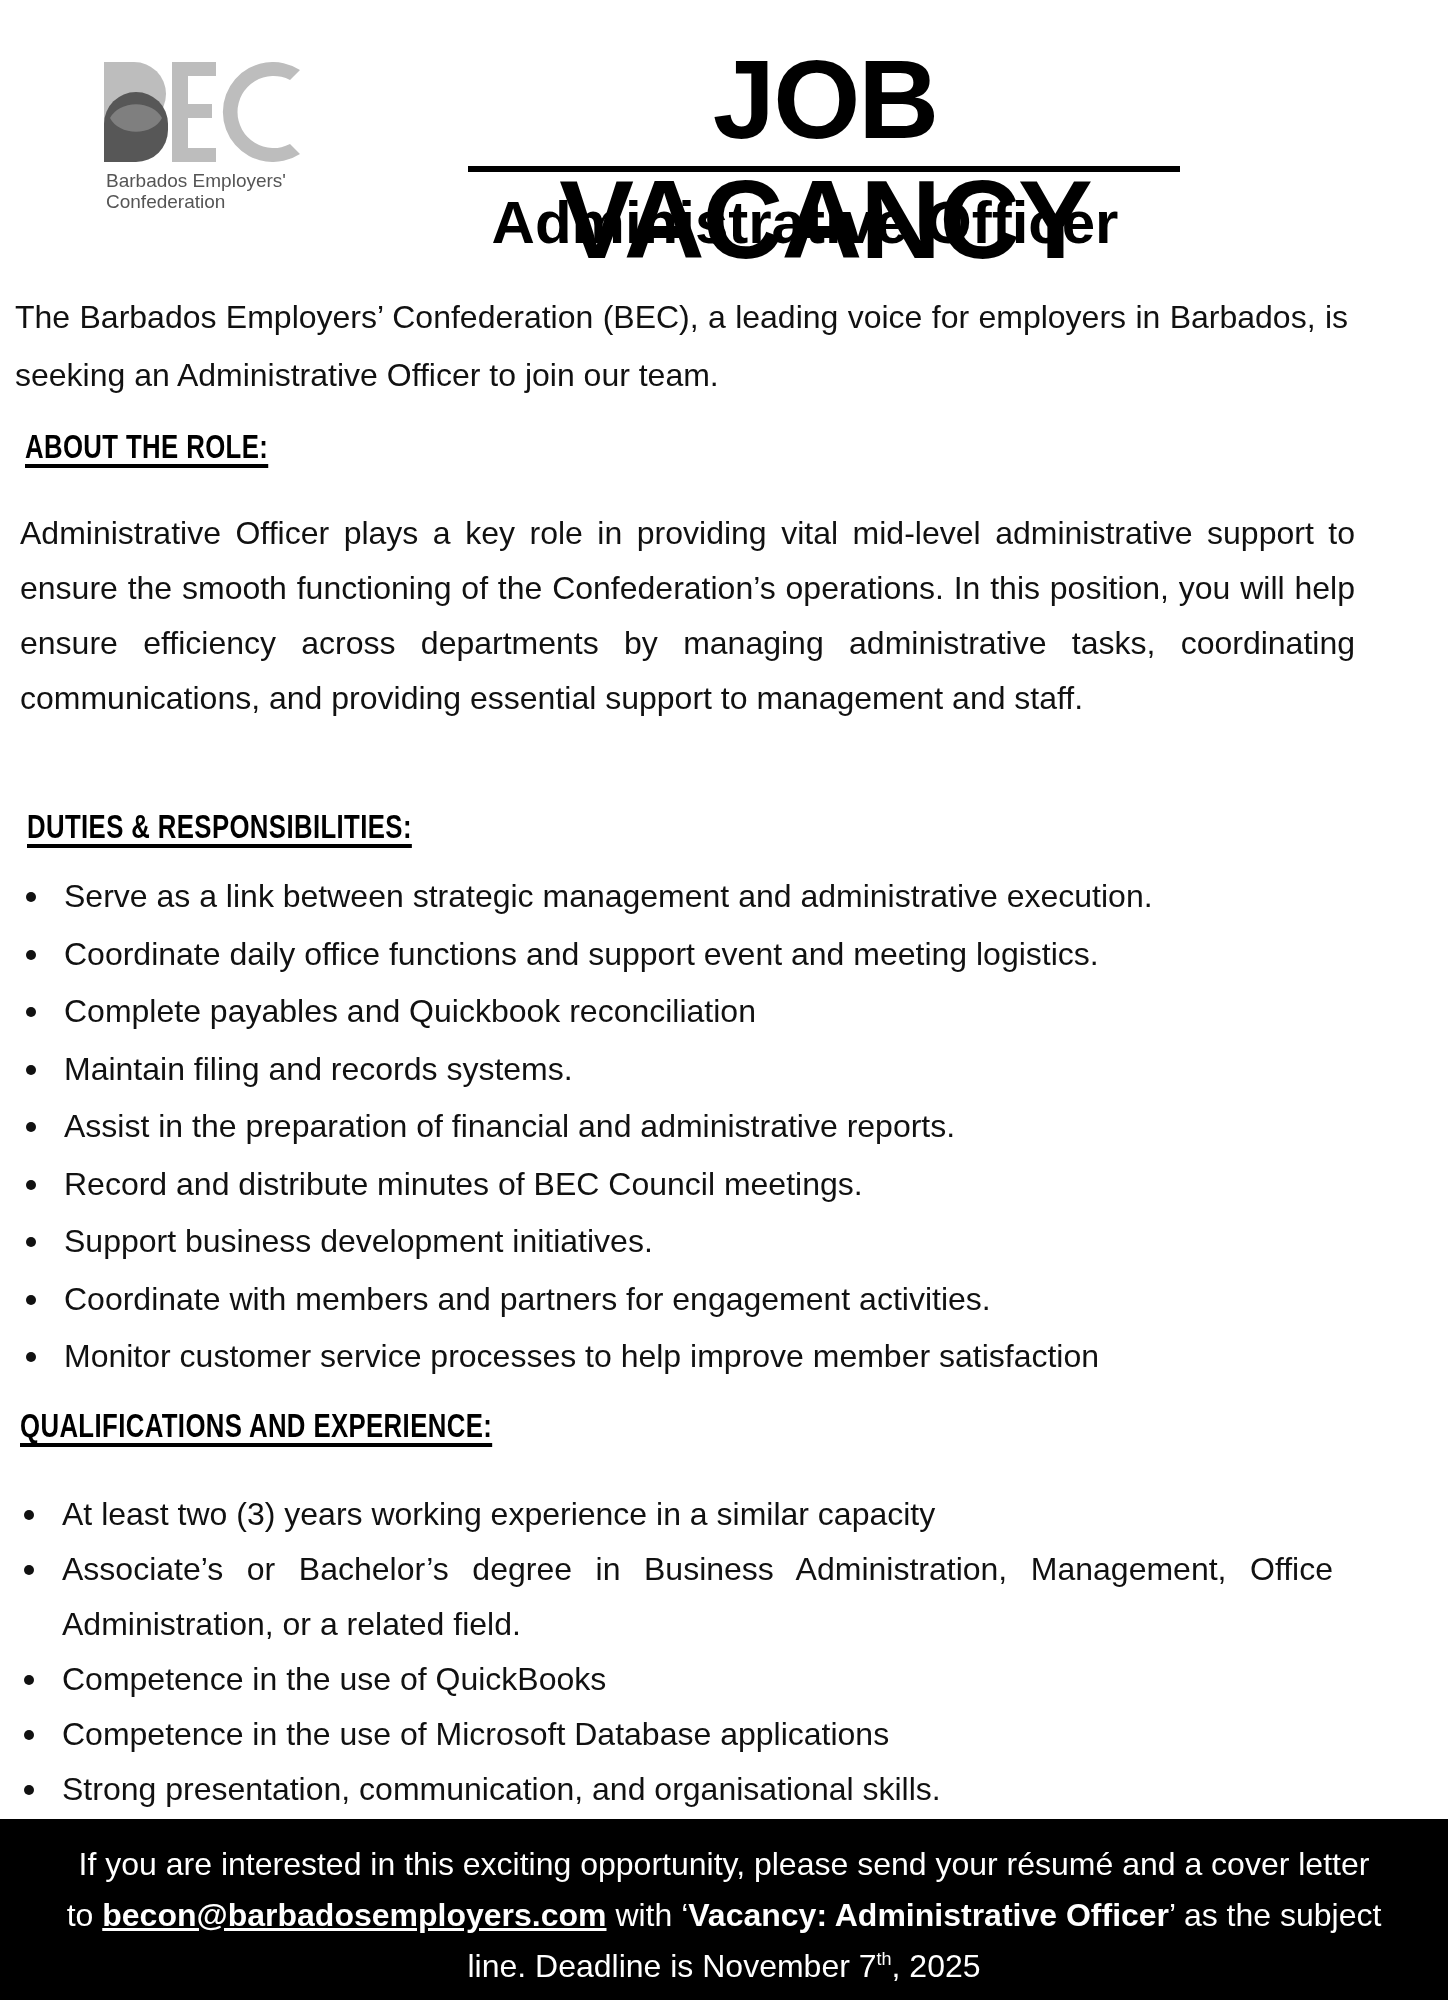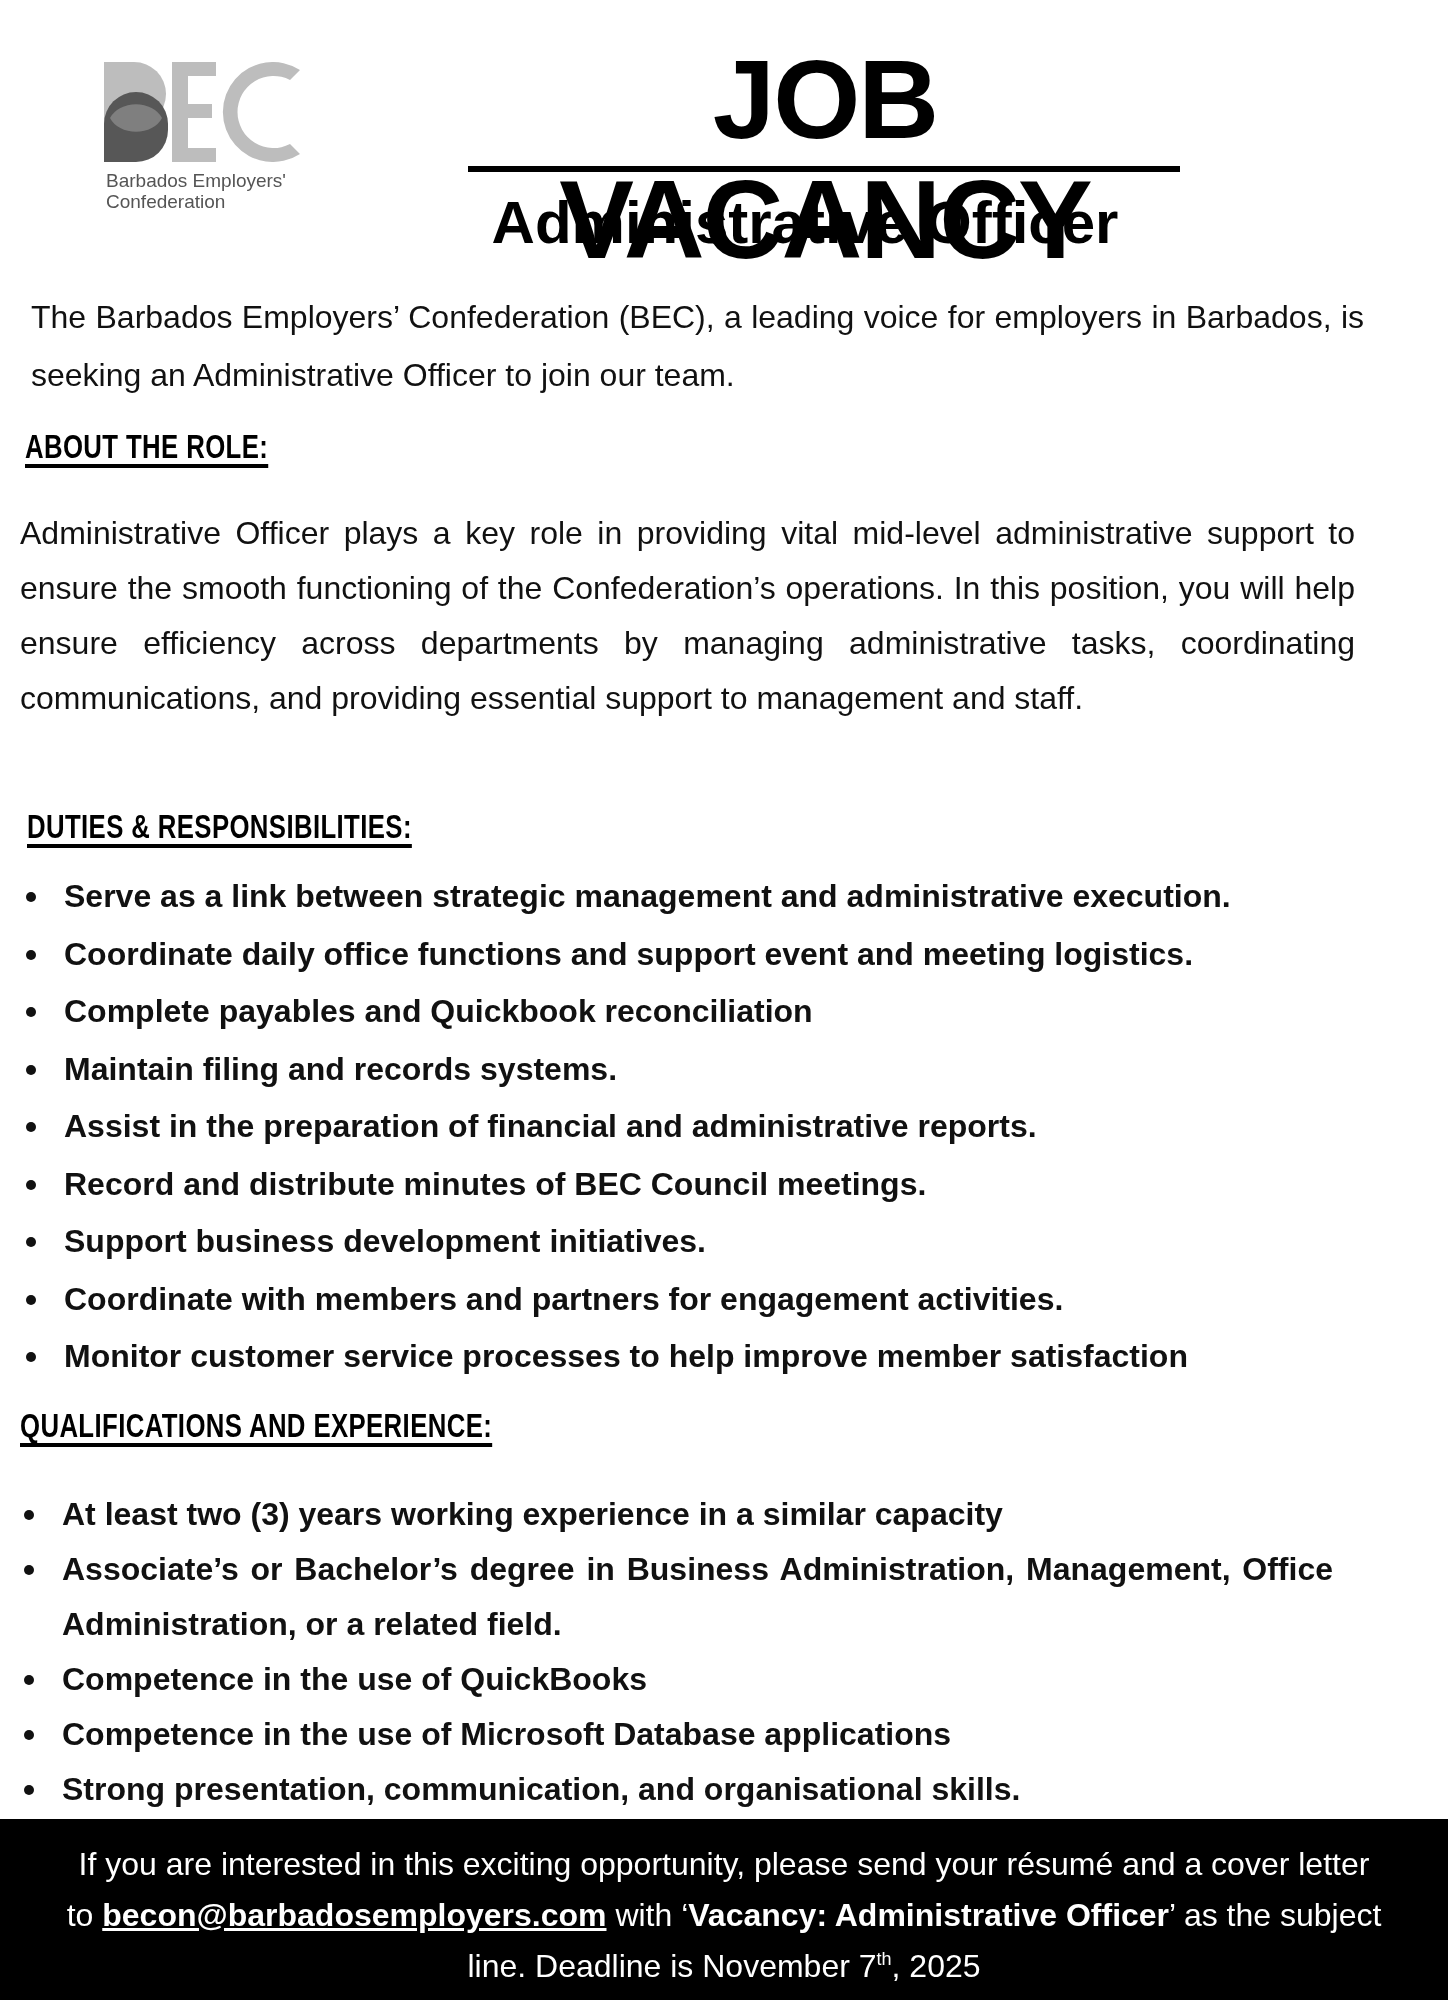--- a/index.html
+++ b/index.html
@@ -3,25 +3,25 @@
 <meta charset="utf-8">
 <style>
   html,body{margin:0;padding:0;background:#fff;}
   body{width:1448px;height:2000px;position:relative;overflow:hidden;font-family:"Liberation Sans","DejaVu Sans",sans-serif;color:#111;}
   .logo{position:absolute;left:104px;top:62px;width:210px;height:160px;}
   .logo .mark{position:absolute;left:0;top:0;width:200px;height:100px;}
   .logo .org{position:absolute;left:2px;top:108px;font-size:19px;line-height:21px;color:#555;}
   .title{position:absolute;left:460px;top:40px;width:730px;text-align:center;font-size:112px;font-weight:bold;line-height:120px;letter-spacing:-2px;color:#000;}
   .title-rule{position:absolute;left:468px;top:166px;width:712px;height:6px;background:#000;}
   .subtitle{position:absolute;left:460px;top:188px;width:690px;text-align:center;font-size:60px;font-weight:bold;line-height:70px;color:#000;}
-  .intro{position:absolute;left:31px;top:288px;width:1333px;font-size:32px;line-height:58px;text-align:justify;text-align-last:left;}
+  .intro{position:absolute;left:15px;top:288px;width:1333px;font-size:32px;line-height:58px;text-align:justify;text-align-last:left;}
   .heading{position:absolute;font-family:"Liberation Sans",sans-serif;font-weight:bold;font-size:33px;transform:scaleX(0.78);transform-origin:left center;text-decoration:underline;text-decoration-thickness:4px;text-underline-offset:6px;letter-spacing:0.5px;color:#000;white-space:nowrap;}
   .para{position:absolute;left:20px;top:506px;width:1335px;font-size:32px;line-height:55px;text-align:justify;text-align-last:left;}
   ul.list{position:absolute;margin:0;padding:0;list-style:none;font-size:32px;}
-  ul.list li{position:relative;padding-left:44px;font-weight:bold;}
+  ul.list li{position:relative;padding-left:44px;}
   ul.list li::before{content:"";position:absolute;left:6px;width:10px;height:10px;border-radius:50%;background:#111;}
   .duties{left:20px;top:868px;width:1340px;line-height:57.5px;}
   .duties li::before{top:24px;}
   .quals{left:18px;top:1487px;width:1315px;line-height:55px;}
   .quals li{text-align:justify;text-align-last:left;}
   .quals li::before{top:23px;}
   .footer{position:absolute;left:0;top:1819px;width:1448px;height:181px;background:#000;color:#fff;font-size:32px;line-height:51px;text-align:center;padding-top:20px;box-sizing:border-box;}
   .footer a{color:#fff;font-weight:bold;text-decoration:underline;}
   .footer b{font-weight:bold;}
   sup{font-size:18px;line-height:0;}

